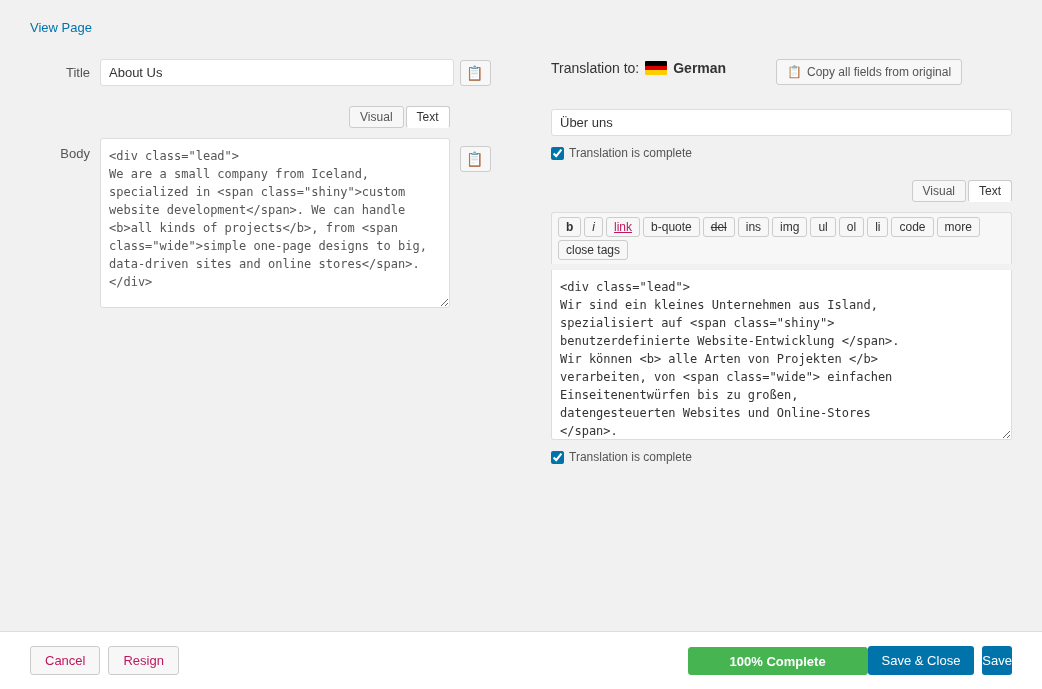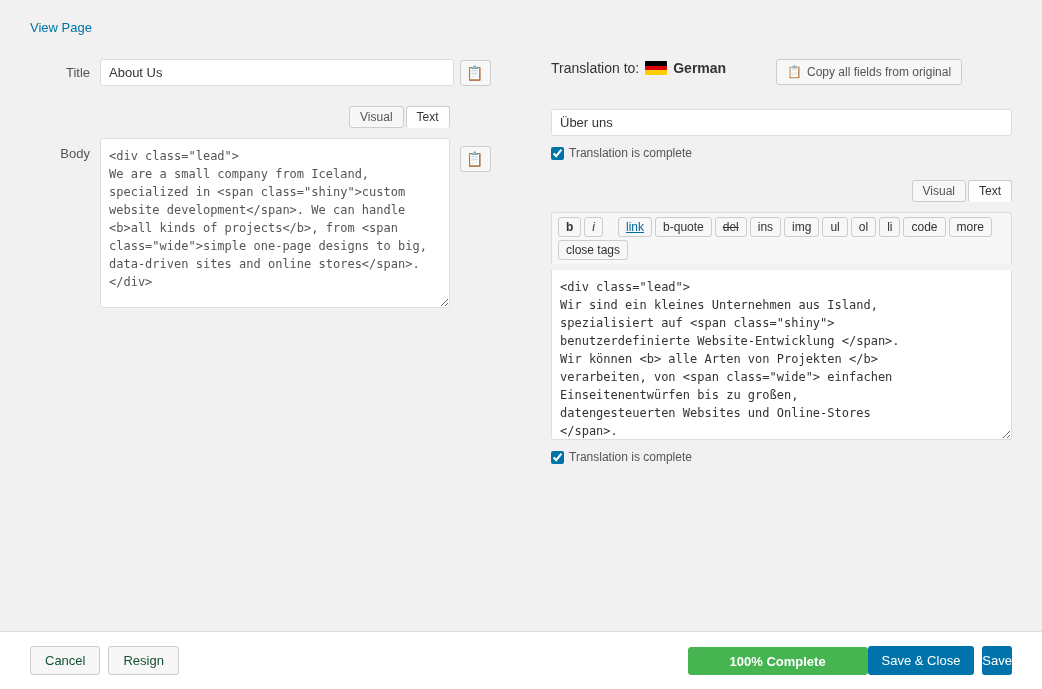--- a/index.html
+++ b/index.html
@@ -192,21 +192,21 @@
       padding: 2px 7px;
       background: #f7f7f7;
       border: 1px solid #ccc;
       border-radius: 3px;
       cursor: pointer;
       font-size: 12px;
       color: #333;
     }
     .toolbar-btn.bold { font-weight: bold; }
     .toolbar-btn.italic { font-style: italic; }
-    .toolbar-btn.link-btn { color: #0369a1; text-decoration: underline; margin-left: 12px; }
+    .toolbar-btn.link-btn { color: #be185d; text-decoration: underline; }
     .toolbar-btn.strike { text-decoration: line-through; }
 
     .body-textarea {
       width: 100%;
       min-height: 170px;
       padding: 8px;
       border: 1px solid #ddd;
       border-top: none;
       border-radius: 0 0 3px 3px;
       font-family: monospace;
@@ -244,21 +244,21 @@
       display: flex;
       gap: 8px;
     }
     .btn-cancel {
       padding: 6px 14px;
       background: #f7f7f7;
       border: 1px solid #ccc;
       border-radius: 3px;
       cursor: pointer;
       font-size: 13px;
-      color: #14532d;
+      color: #be185d;
     }
 
     .progress-container {
       flex: 1;
       display: flex;
       justify-content: flex-end;
     }
     .progress-bar-outer {
       width: 180px;
       height: 28px;

